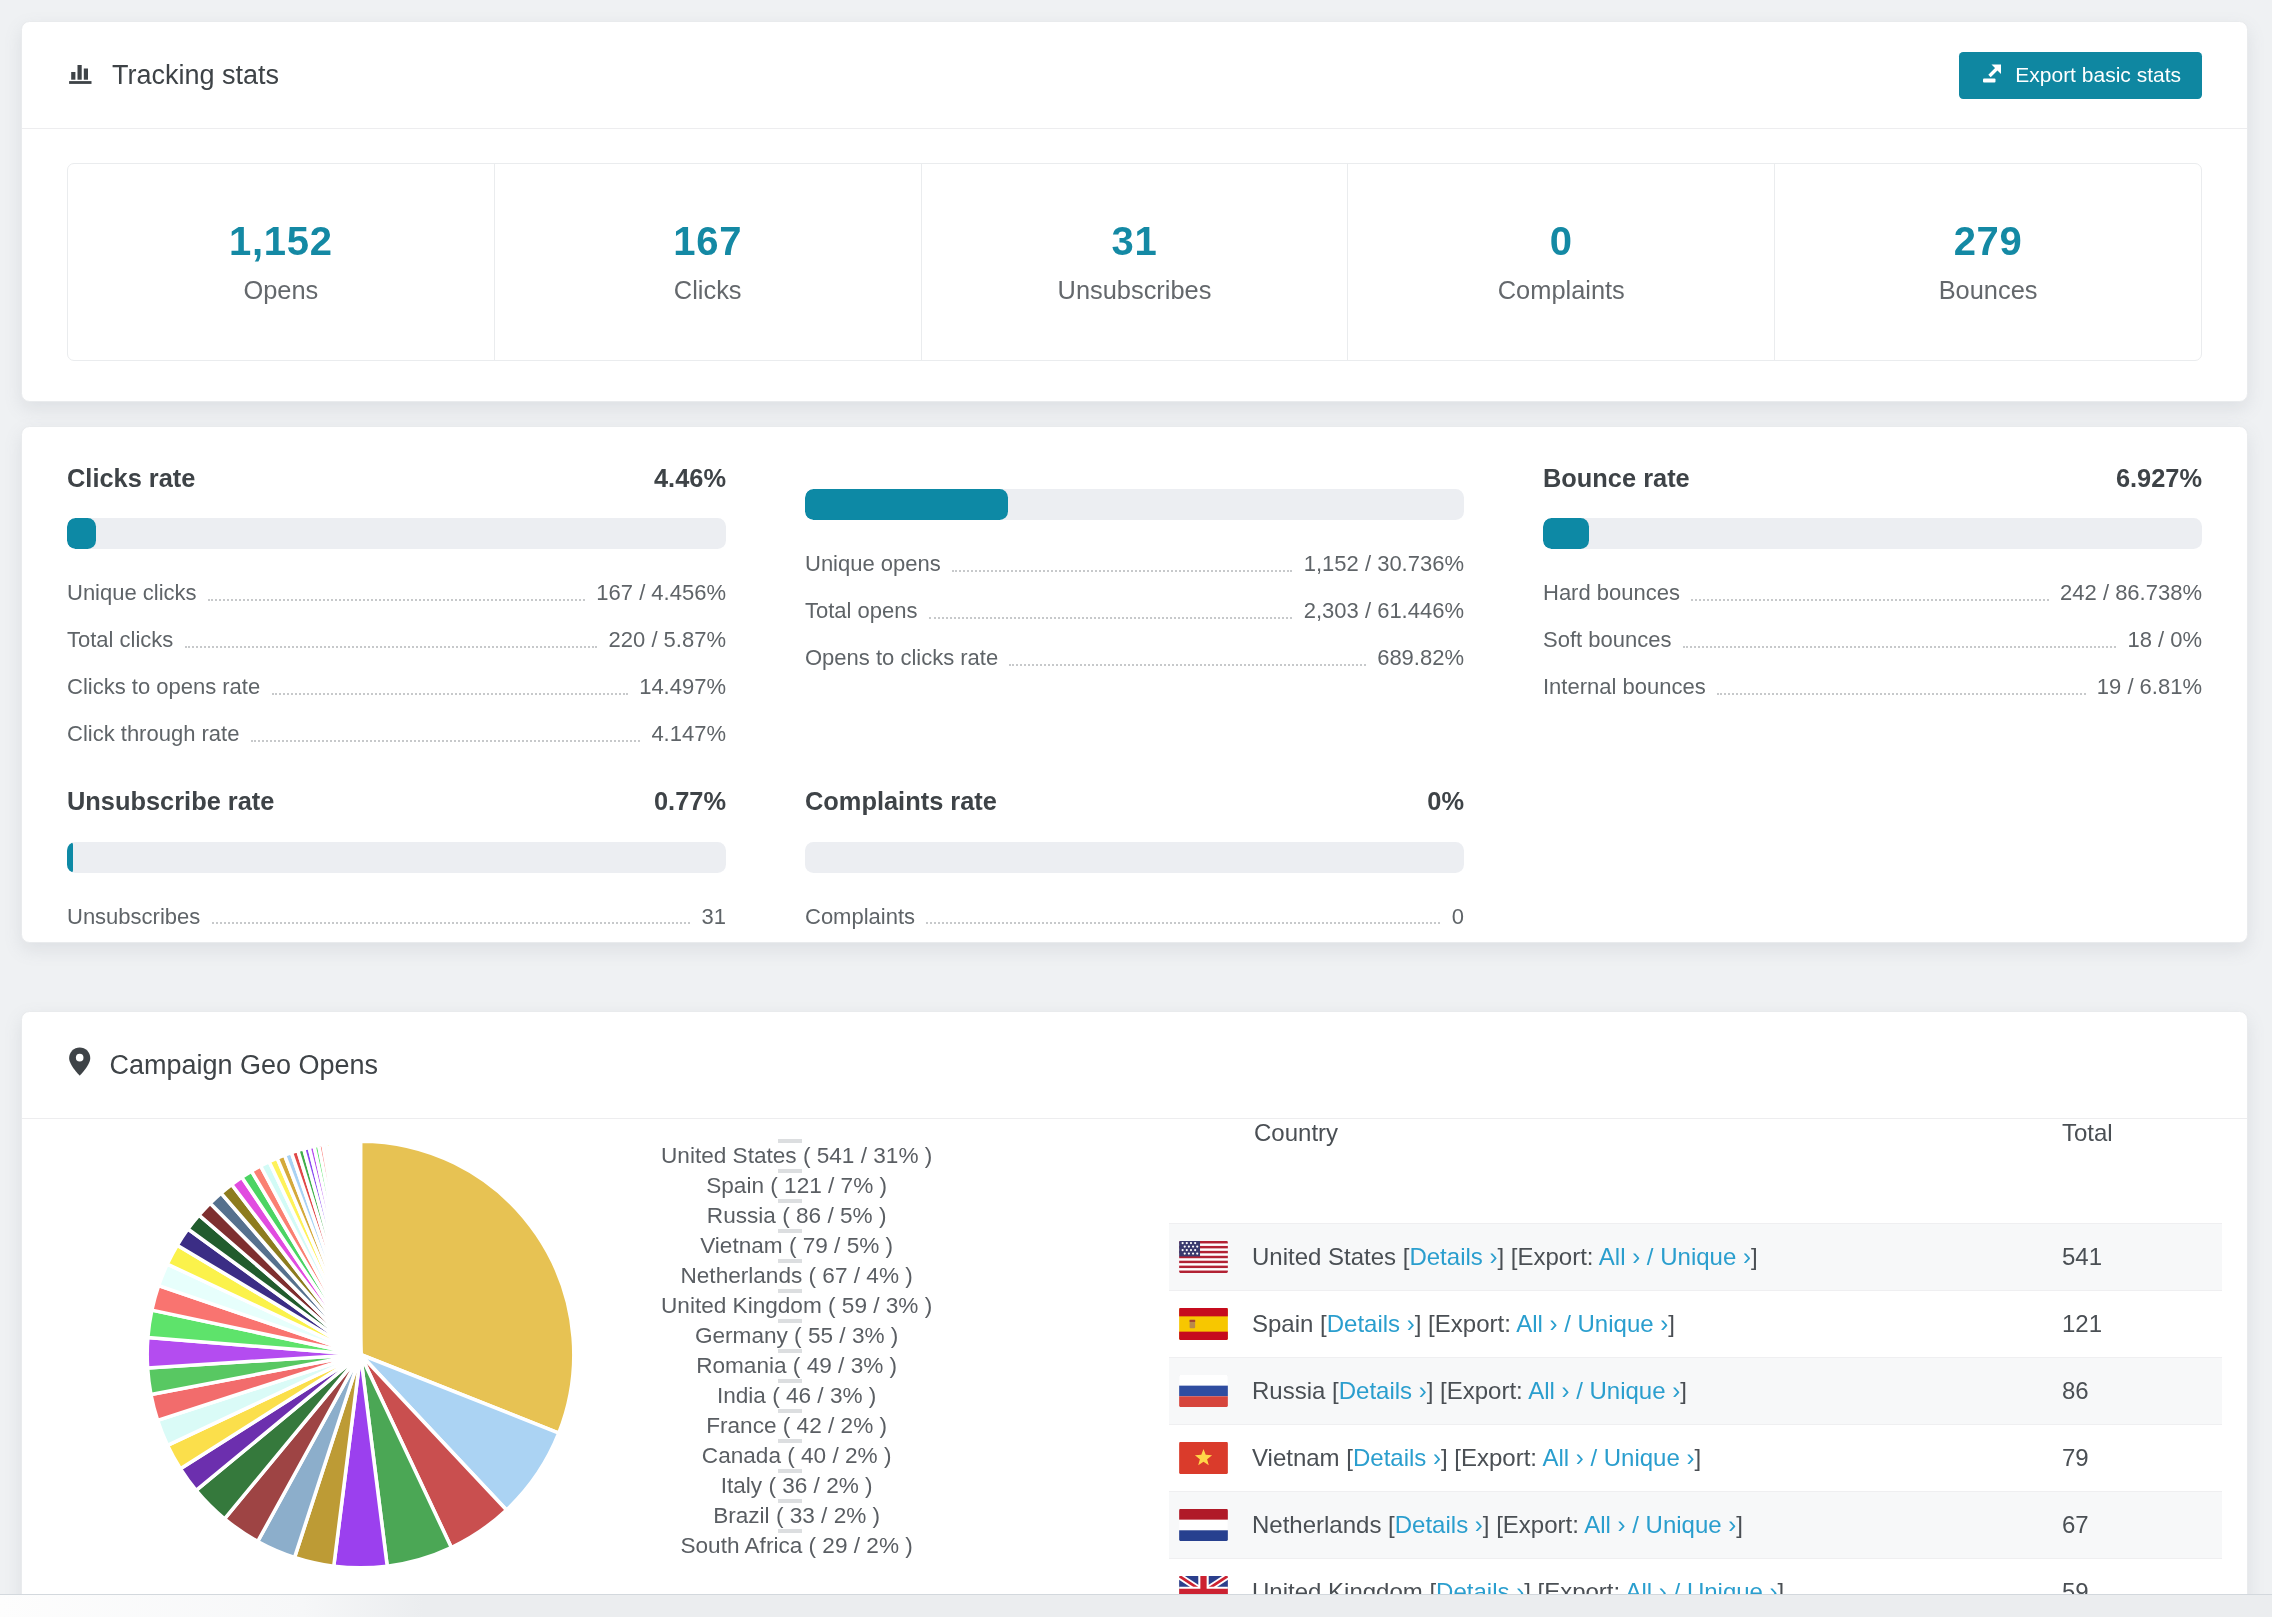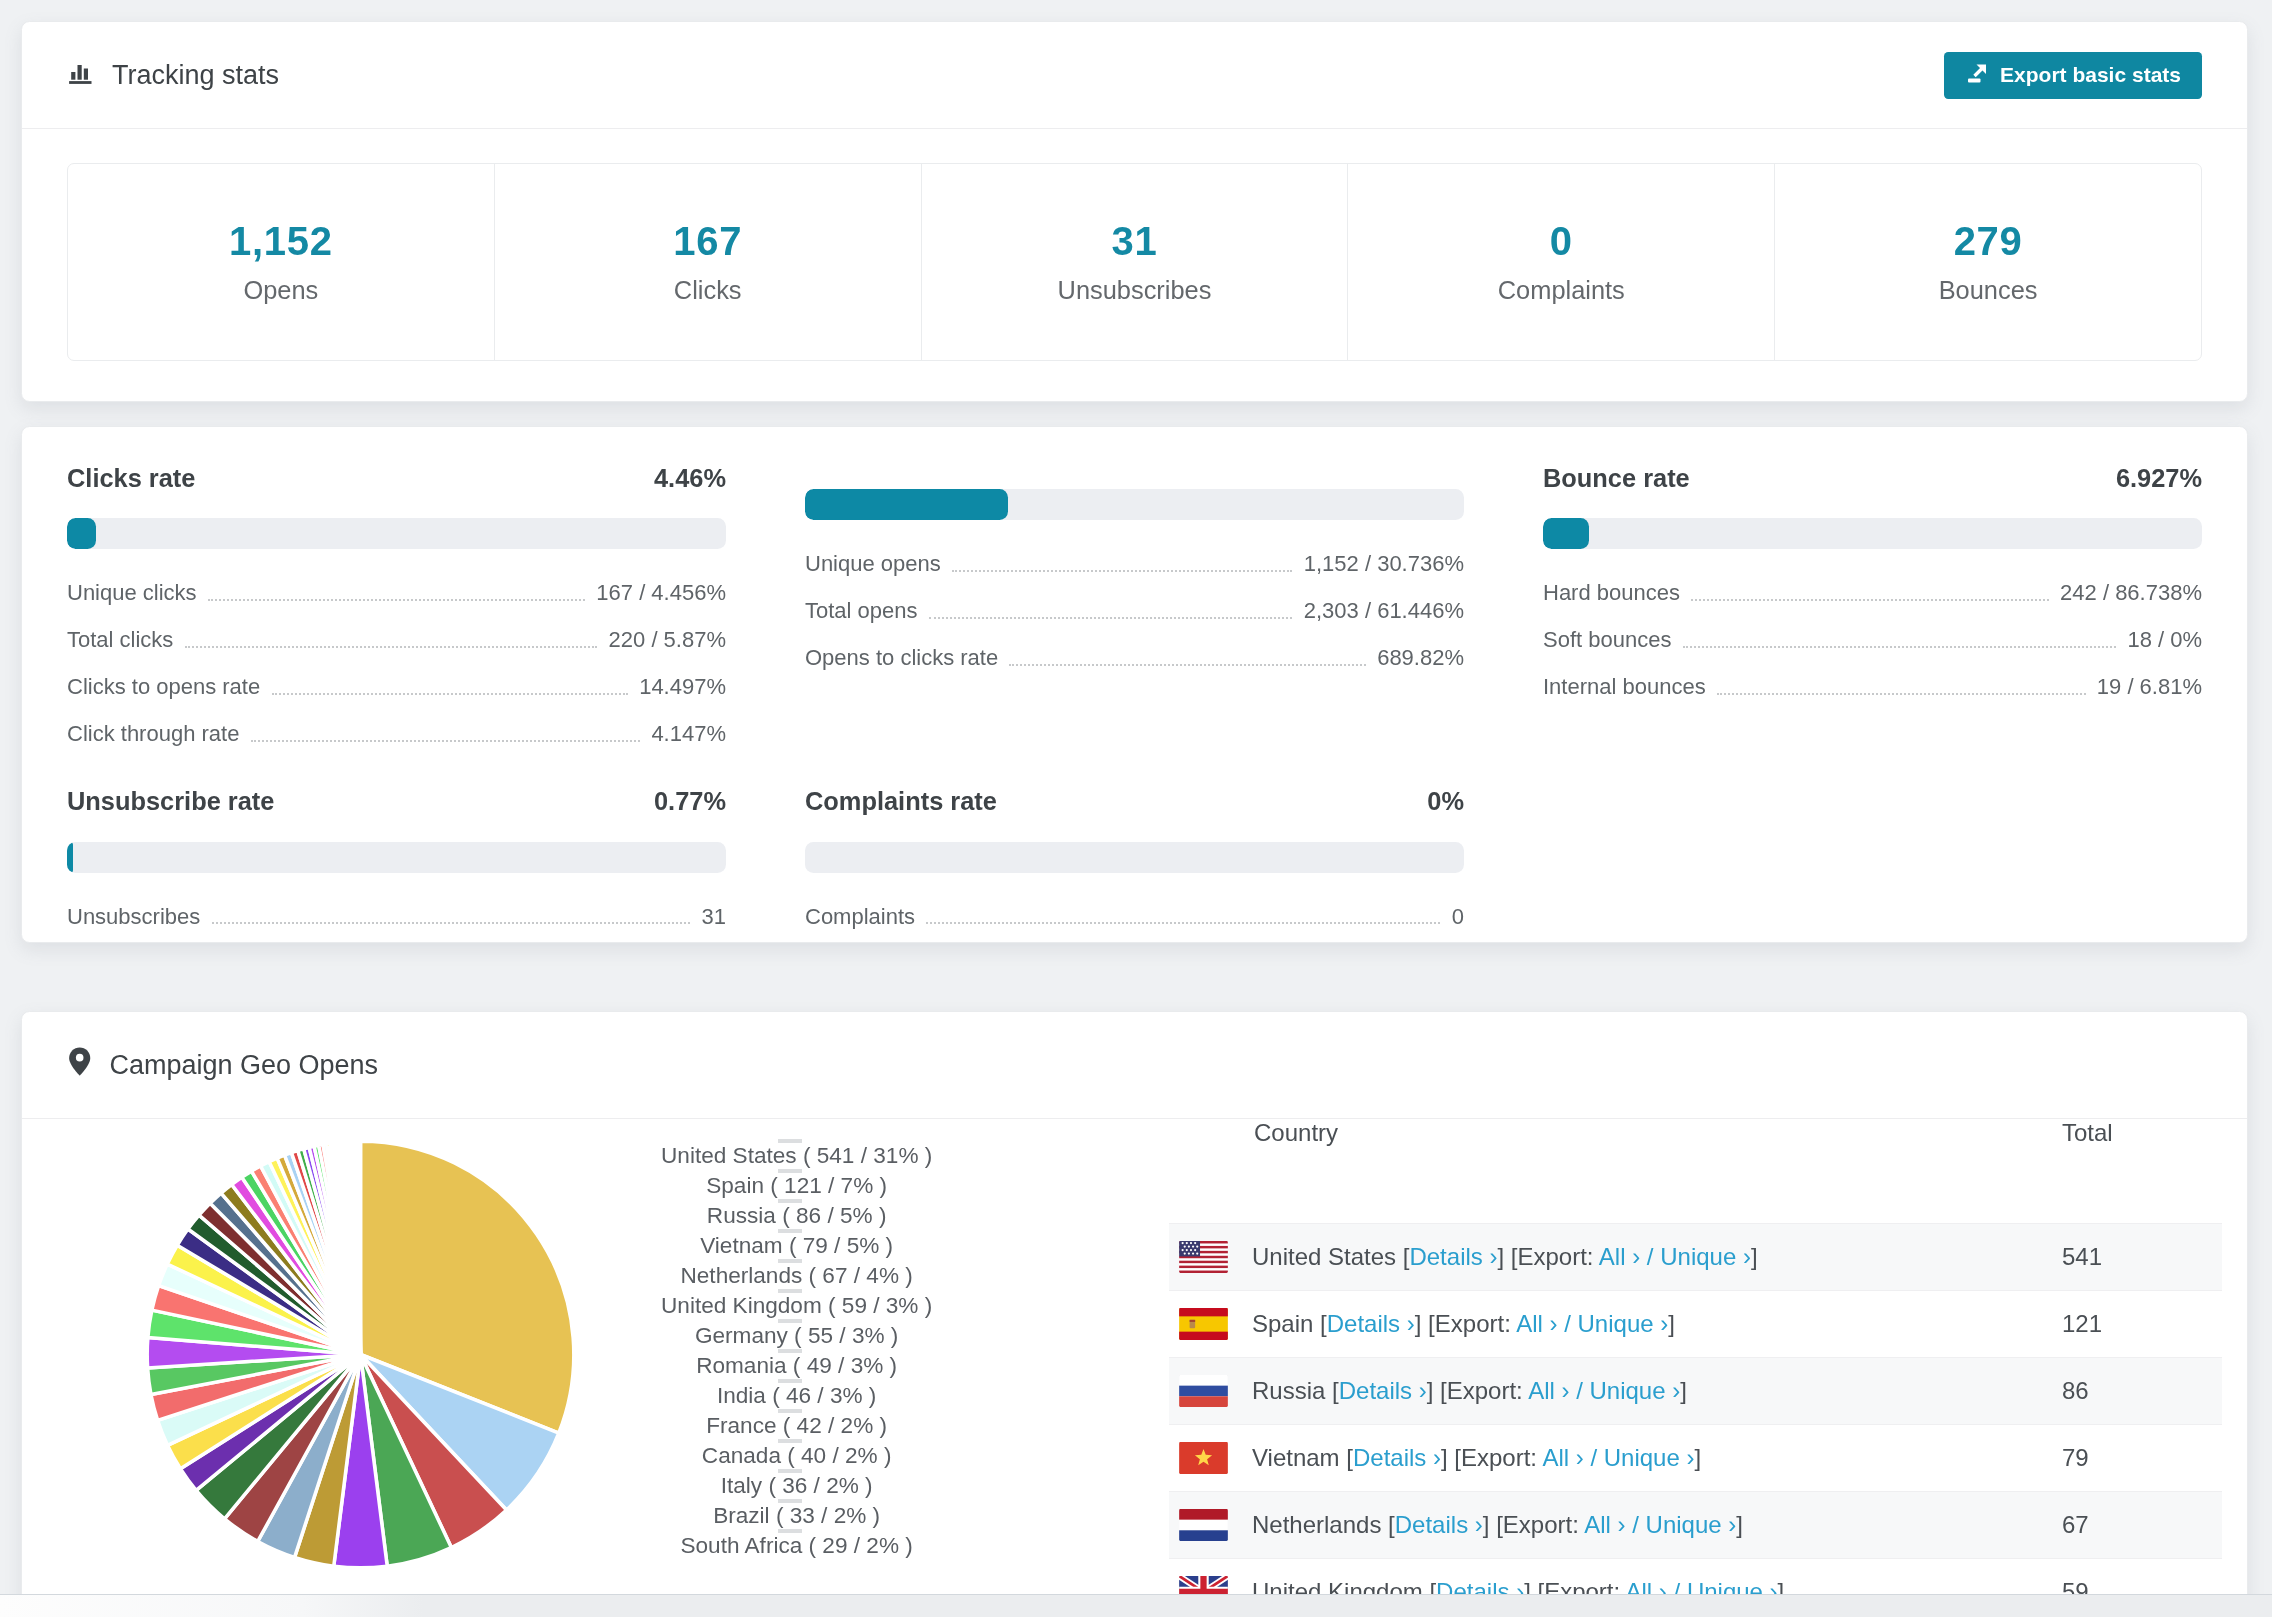--- a/index.html
+++ b/index.html
@@ -19,21 +19,20 @@
   #card-tracking{top:21px;height:381px;}
   .card-header{
     height:107px;display:flex;align-items:center;justify-content:space-between;
     padding:0 45px;border-bottom:1.4px solid #ededef;box-sizing:border-box;
   }
   .card-title{display:flex;align-items:center;gap:17px;font-size:27px;color:#3e4347;}
   .btn-primary{
     display:flex;align-items:center;gap:11.3px;border:none;cursor:pointer;
     height:47px;padding:0 21px;border-radius:4.2px;color:#fff;font-size:21px;
     font-family:inherit;
-    font-weight:bold;
   }
   .stats-strip{
     position:absolute;left:45px;right:45px;top:141px;height:198px;
     border:1.4px solid #eaecee;border-radius:7px;display:flex;box-sizing:border-box;
   }
   .stat-cell{
     flex:1;display:flex;flex-direction:column;align-items:center;justify-content:center;
     border-right:1.4px solid #eaecee;
   }
   .stat-cell:last-child{border-right:none;}

